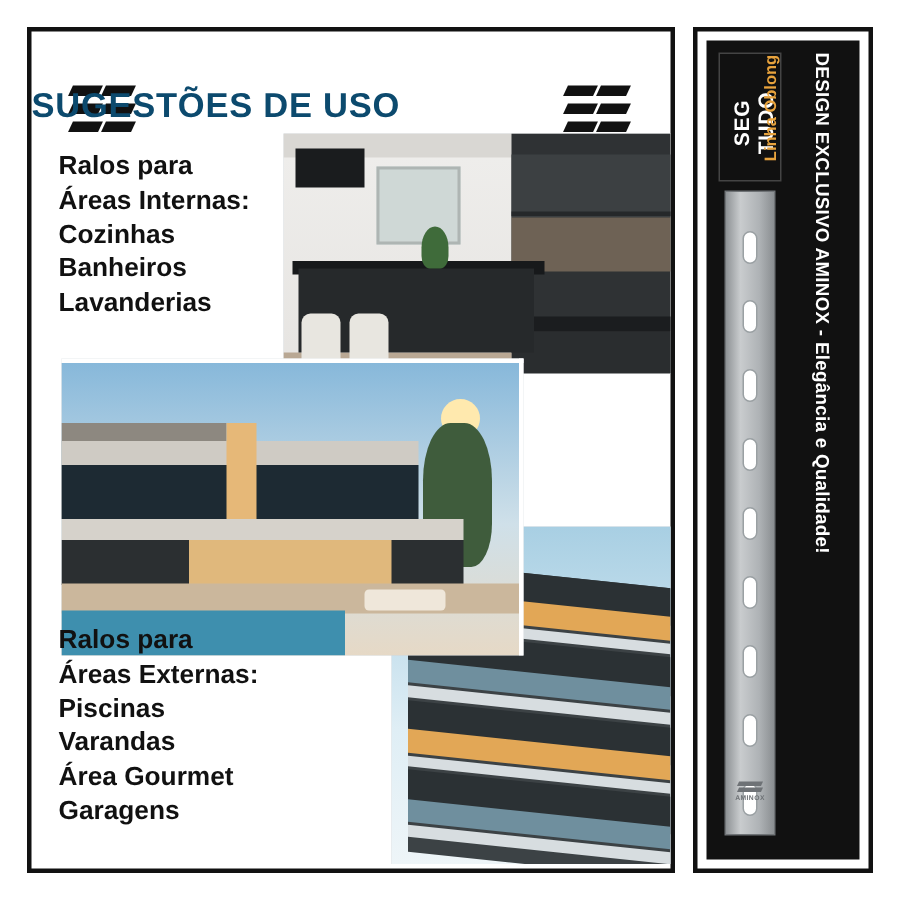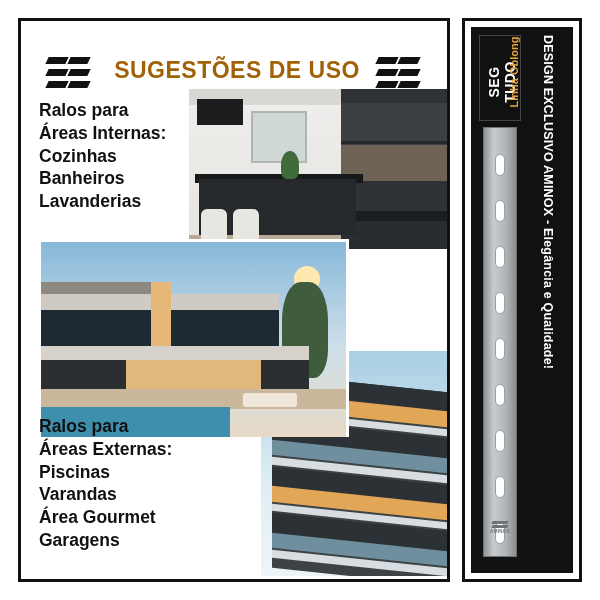--- a/index.html
+++ b/index.html
@@ -32,25 +32,24 @@
     border: 3px solid #111111;
     box-sizing: border-box;
     overflow: hidden;
   }
 
   .title {
     position: absolute;
     left: 0;
     top: 36px;
     width: 432px;
-    text-align: center;
     font-size: 23px;
     font-weight: bold;
     letter-spacing: 0.5px;
-    color: #a16207;
+    color: #0c4a6e;
   }
 
   .logo-mark {
     position: absolute;
     width: 44px;
     height: 40px;
   }
   .logo-mark.left { left: 26px; top: 32px; }
   .logo-mark.right { right: 26px; top: 32px; }
 

